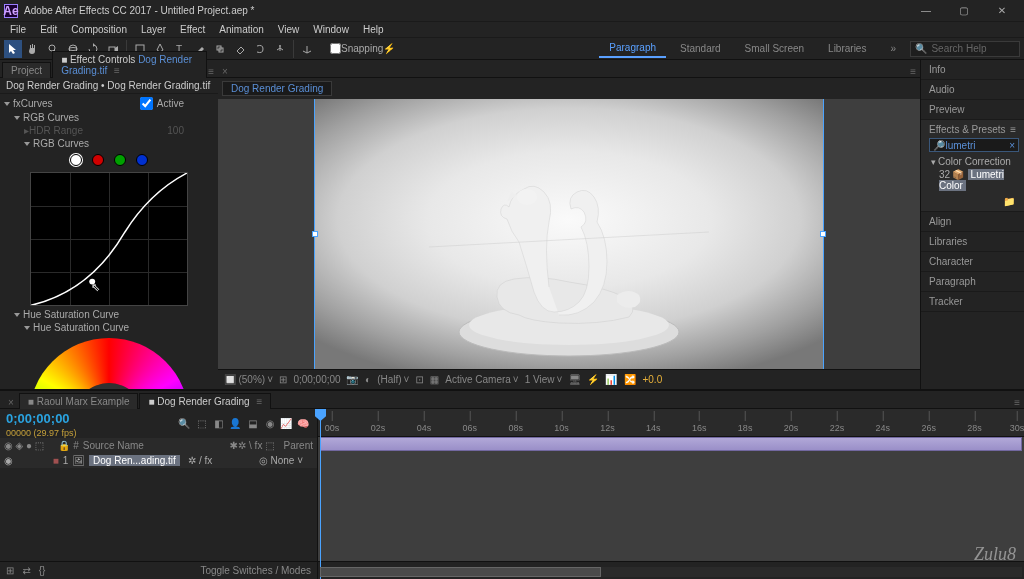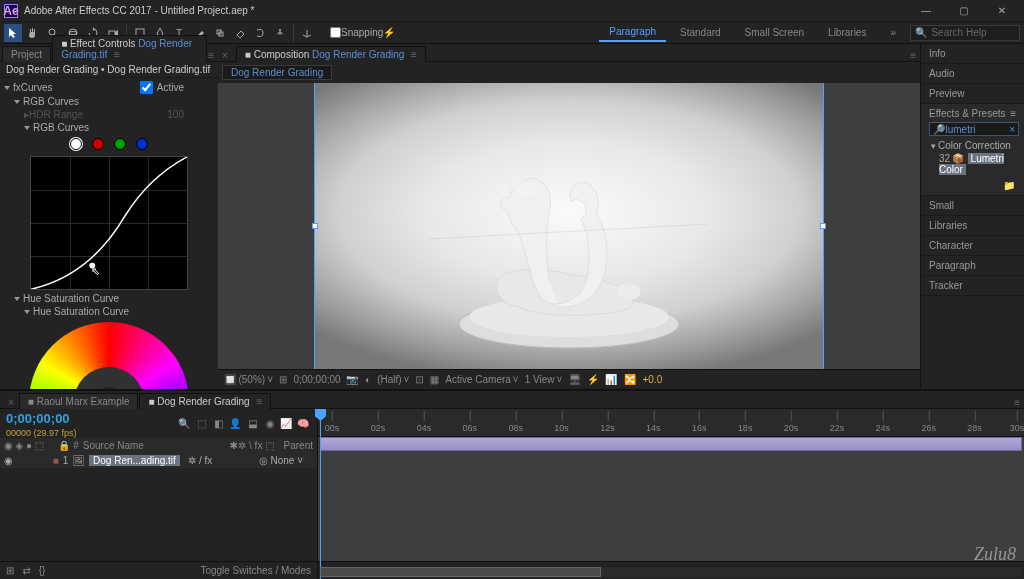--- a/index.html
+++ b/index.html
@@ -119,20 +119,31 @@
   <div class="titlebar">
     <div class="logo">Ae</div>
     <div class="title">Adobe After Effects CC 2017 - Untitled Project.aep *</div>
     <div class="winbtns">
       <div class="winbtn">—</div>
       <div class="winbtn">▢</div>
       <div class="winbtn">✕</div>
     </div>
   </div>
 
+  <div class="menubar">
+    <span>File</span>
+    <span>Edit</span>
+    <span>Composition</span>
+    <span>Layer</span>
+    <span>Effect</span>
+    <span>Animation</span>
+    <span>View</span>
+    <span>Window</span>
+    <span>Help</span>
+  </div>
 
   <div class="toolbar">
     <div class="tool active">
         <svg viewBox="0 0 12 12">
           <path d="M2 1 L2 10 L4 8 L6 11 L8 10 L6 7 L9 7 Z" fill="#fff"></path>
         </svg>
       </div>
     <div class="tool">
         <svg viewBox="0 0 12 12">
           <path d="M3 5 V2 h1 V5 h1 V1 h1 V5 h1 V2 h1 V8 c0 2 -1 3 -3 3 c-2 0 -3 -1 -3 -3 Z" fill="#aaa"></path>
@@ -301,26 +312,20 @@
           </div>
         <div class="hue-wheel">
             <div class="ring"></div>
           </div>
       </div>
     </div>
 
     <div class="midcol">
       <div class="comp-tabs">
         <span style="color:#666;margin-right:4px">×</span>
-        <div class="ptab active">
-          <span>■</span>
-          <span>Composition</span>
-          <span style="color:#5a8fd6">Dog Render Grading</span>
-          <span class="x">≡</span>
-        </div>
         <span class="panel-menu-icon">≡</span>
       </div>
       <div><span class="footage-tab">Dog Render Grading</span></div>
       <div class="viewer">
         <div class="canvas">
 
           <div class="handle" style="left:-3px;top:50%;margin-top:-3px"></div>
             <div class="handle" style="right:-3px;top:50%;margin-top:-3px"></div>
 
           <svg class="sculpture" width="280" height="220" viewBox="0 0 280 220">
@@ -367,21 +372,21 @@
           </div>
         <div class="rp-search">🔎 <span>lumetri</span><span style="margin-left:auto">×</span></div>
         <div class="rp-tree-row">▾ <span>Color Correction</span></div>
         <div class="rp-tree-row" style="padding-left:10px">
           <span>32</span>
           <span>📦</span>
           <span class="sel" style="background:#6b7280;color:#fff;padding:0 3px">Lumetri Color</span>
         </div>
         <div style="text-align:right;margin-top:4px"><span>📁</span></div>
       </div>
-      <div class="rp-section"><span>Small</span></div>
+      <div class="rp-section"><span>Align</span></div>
       <div class="rp-section"><span>Libraries</span></div>
       <div class="rp-section"><span>Character</span></div>
       <div class="rp-section"><span>Paragraph</span></div>
       <div class="rp-section"><span>Tracker</span></div>
     </div>
   </div>
 
   <div class="timeline">
     <div class="tl-tabs">
       <span style="color:#666;margin:0 4px">×</span>

